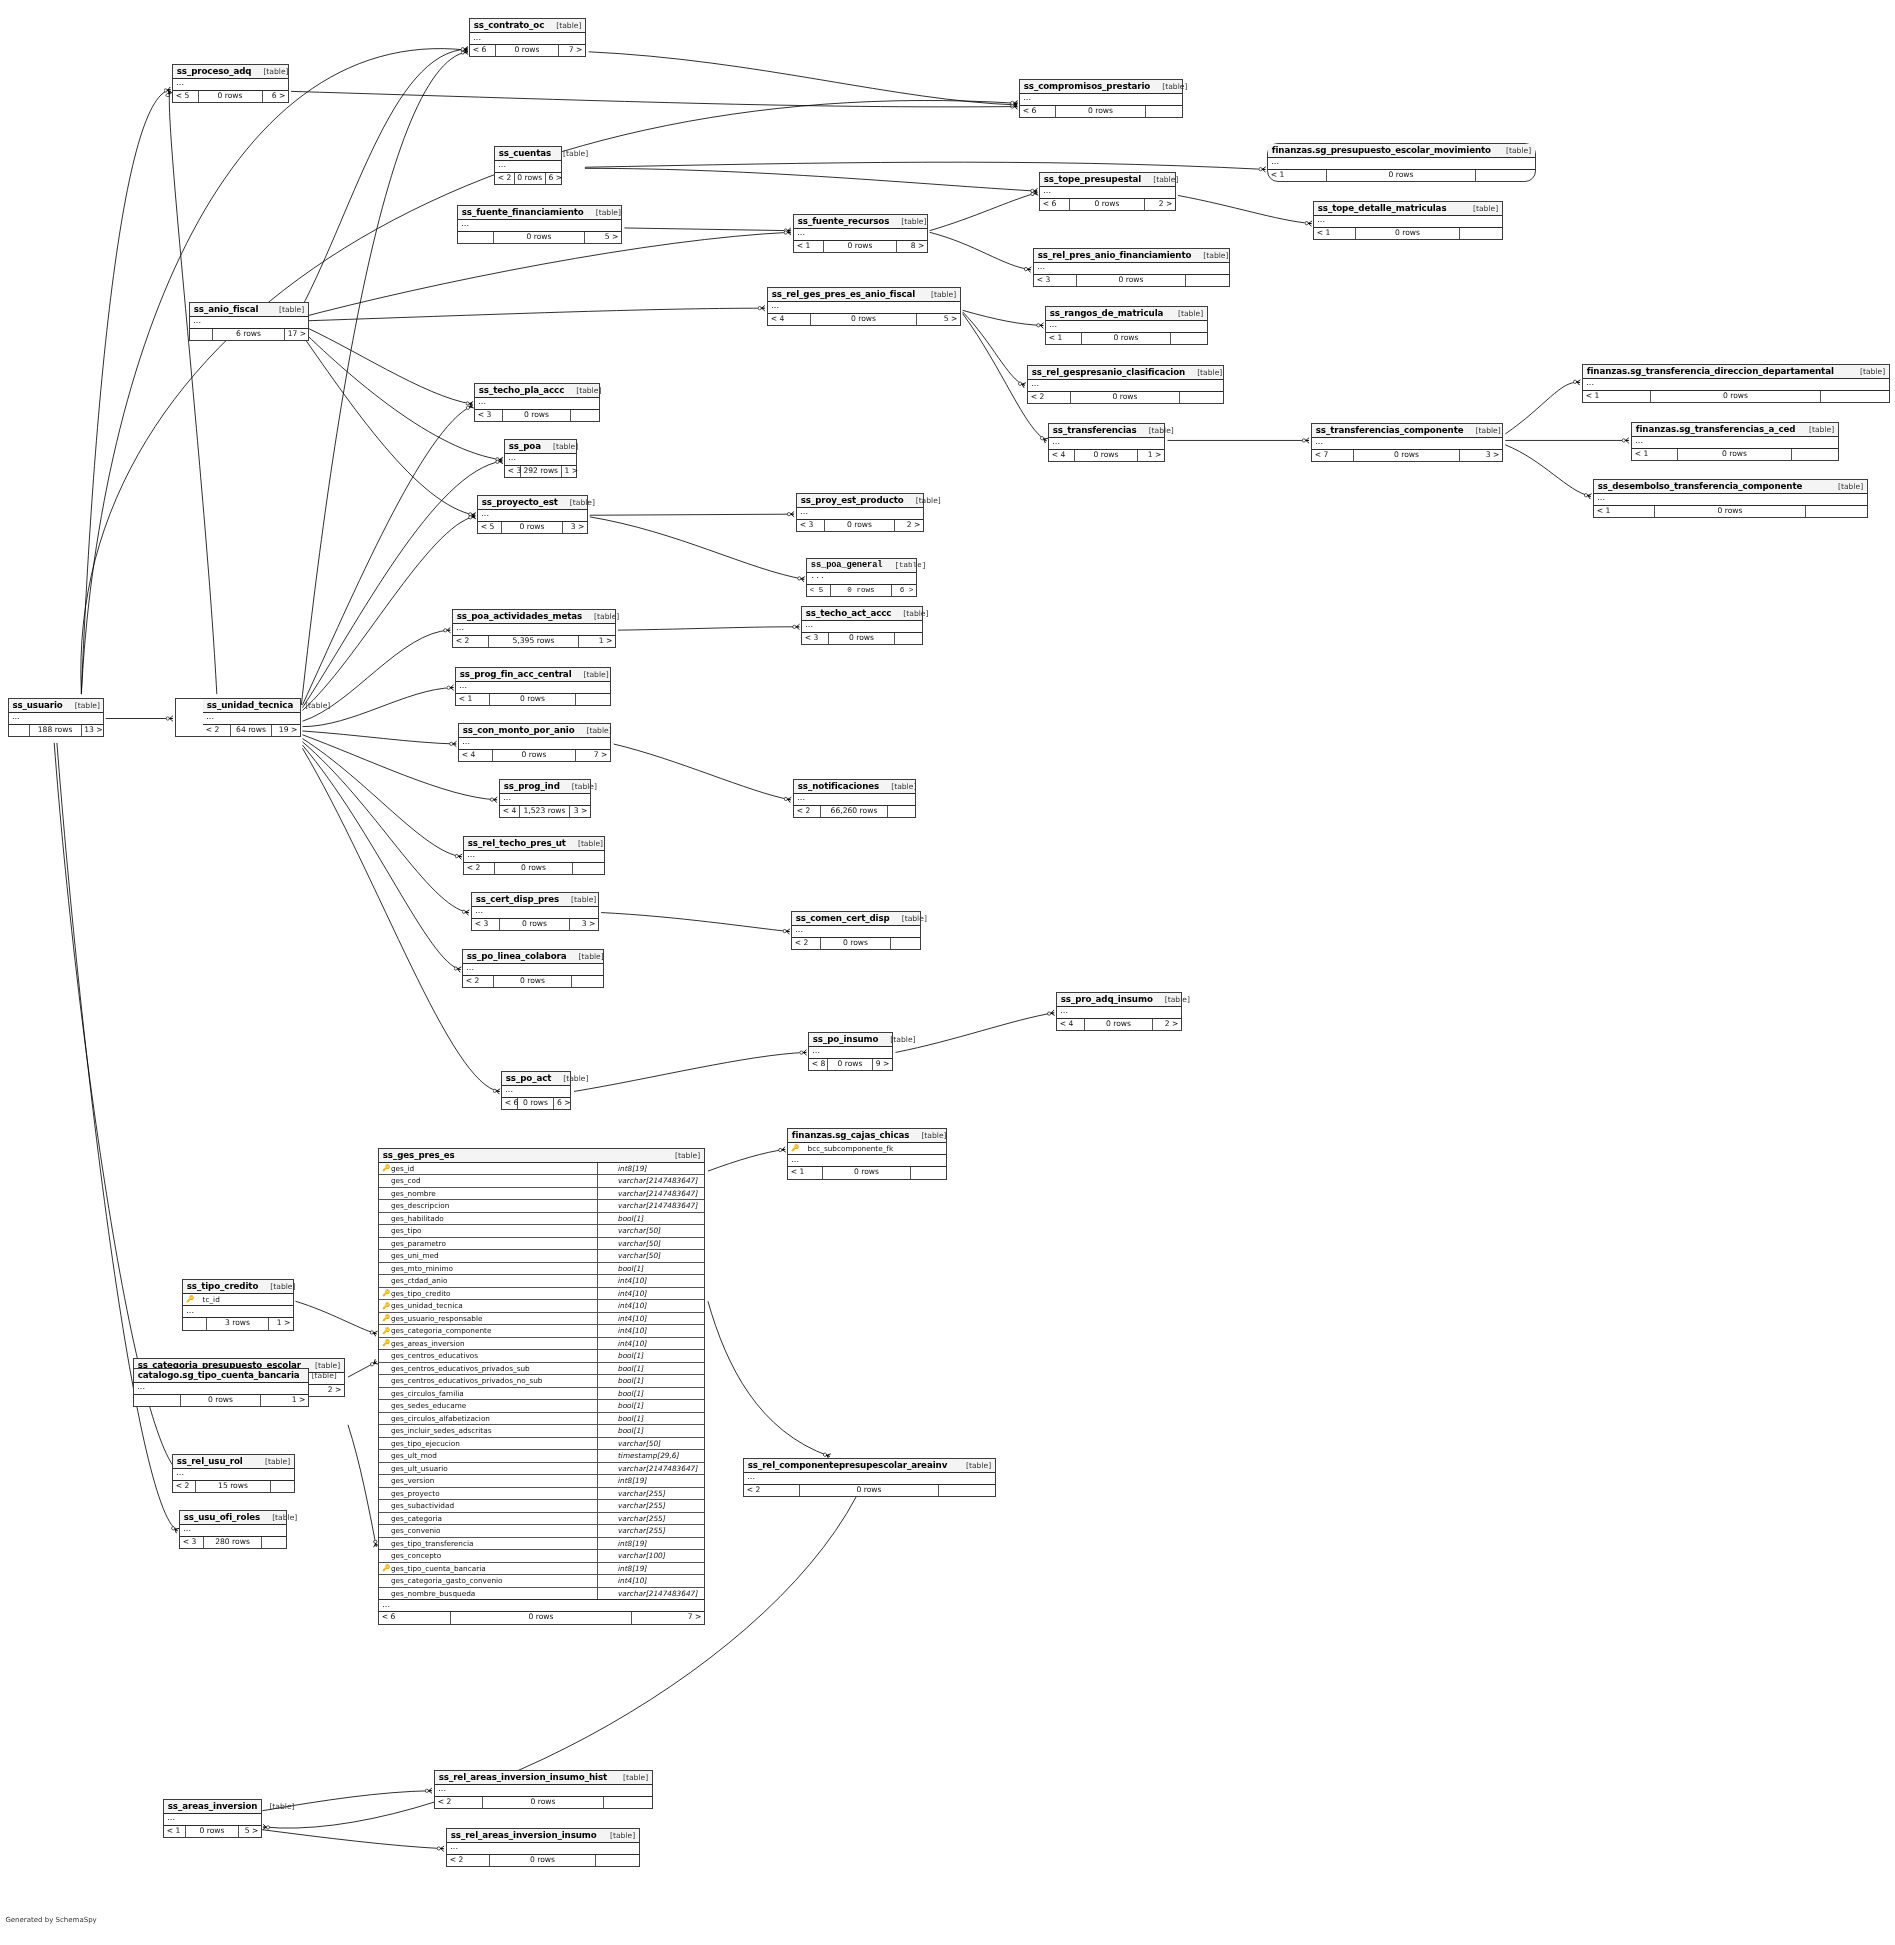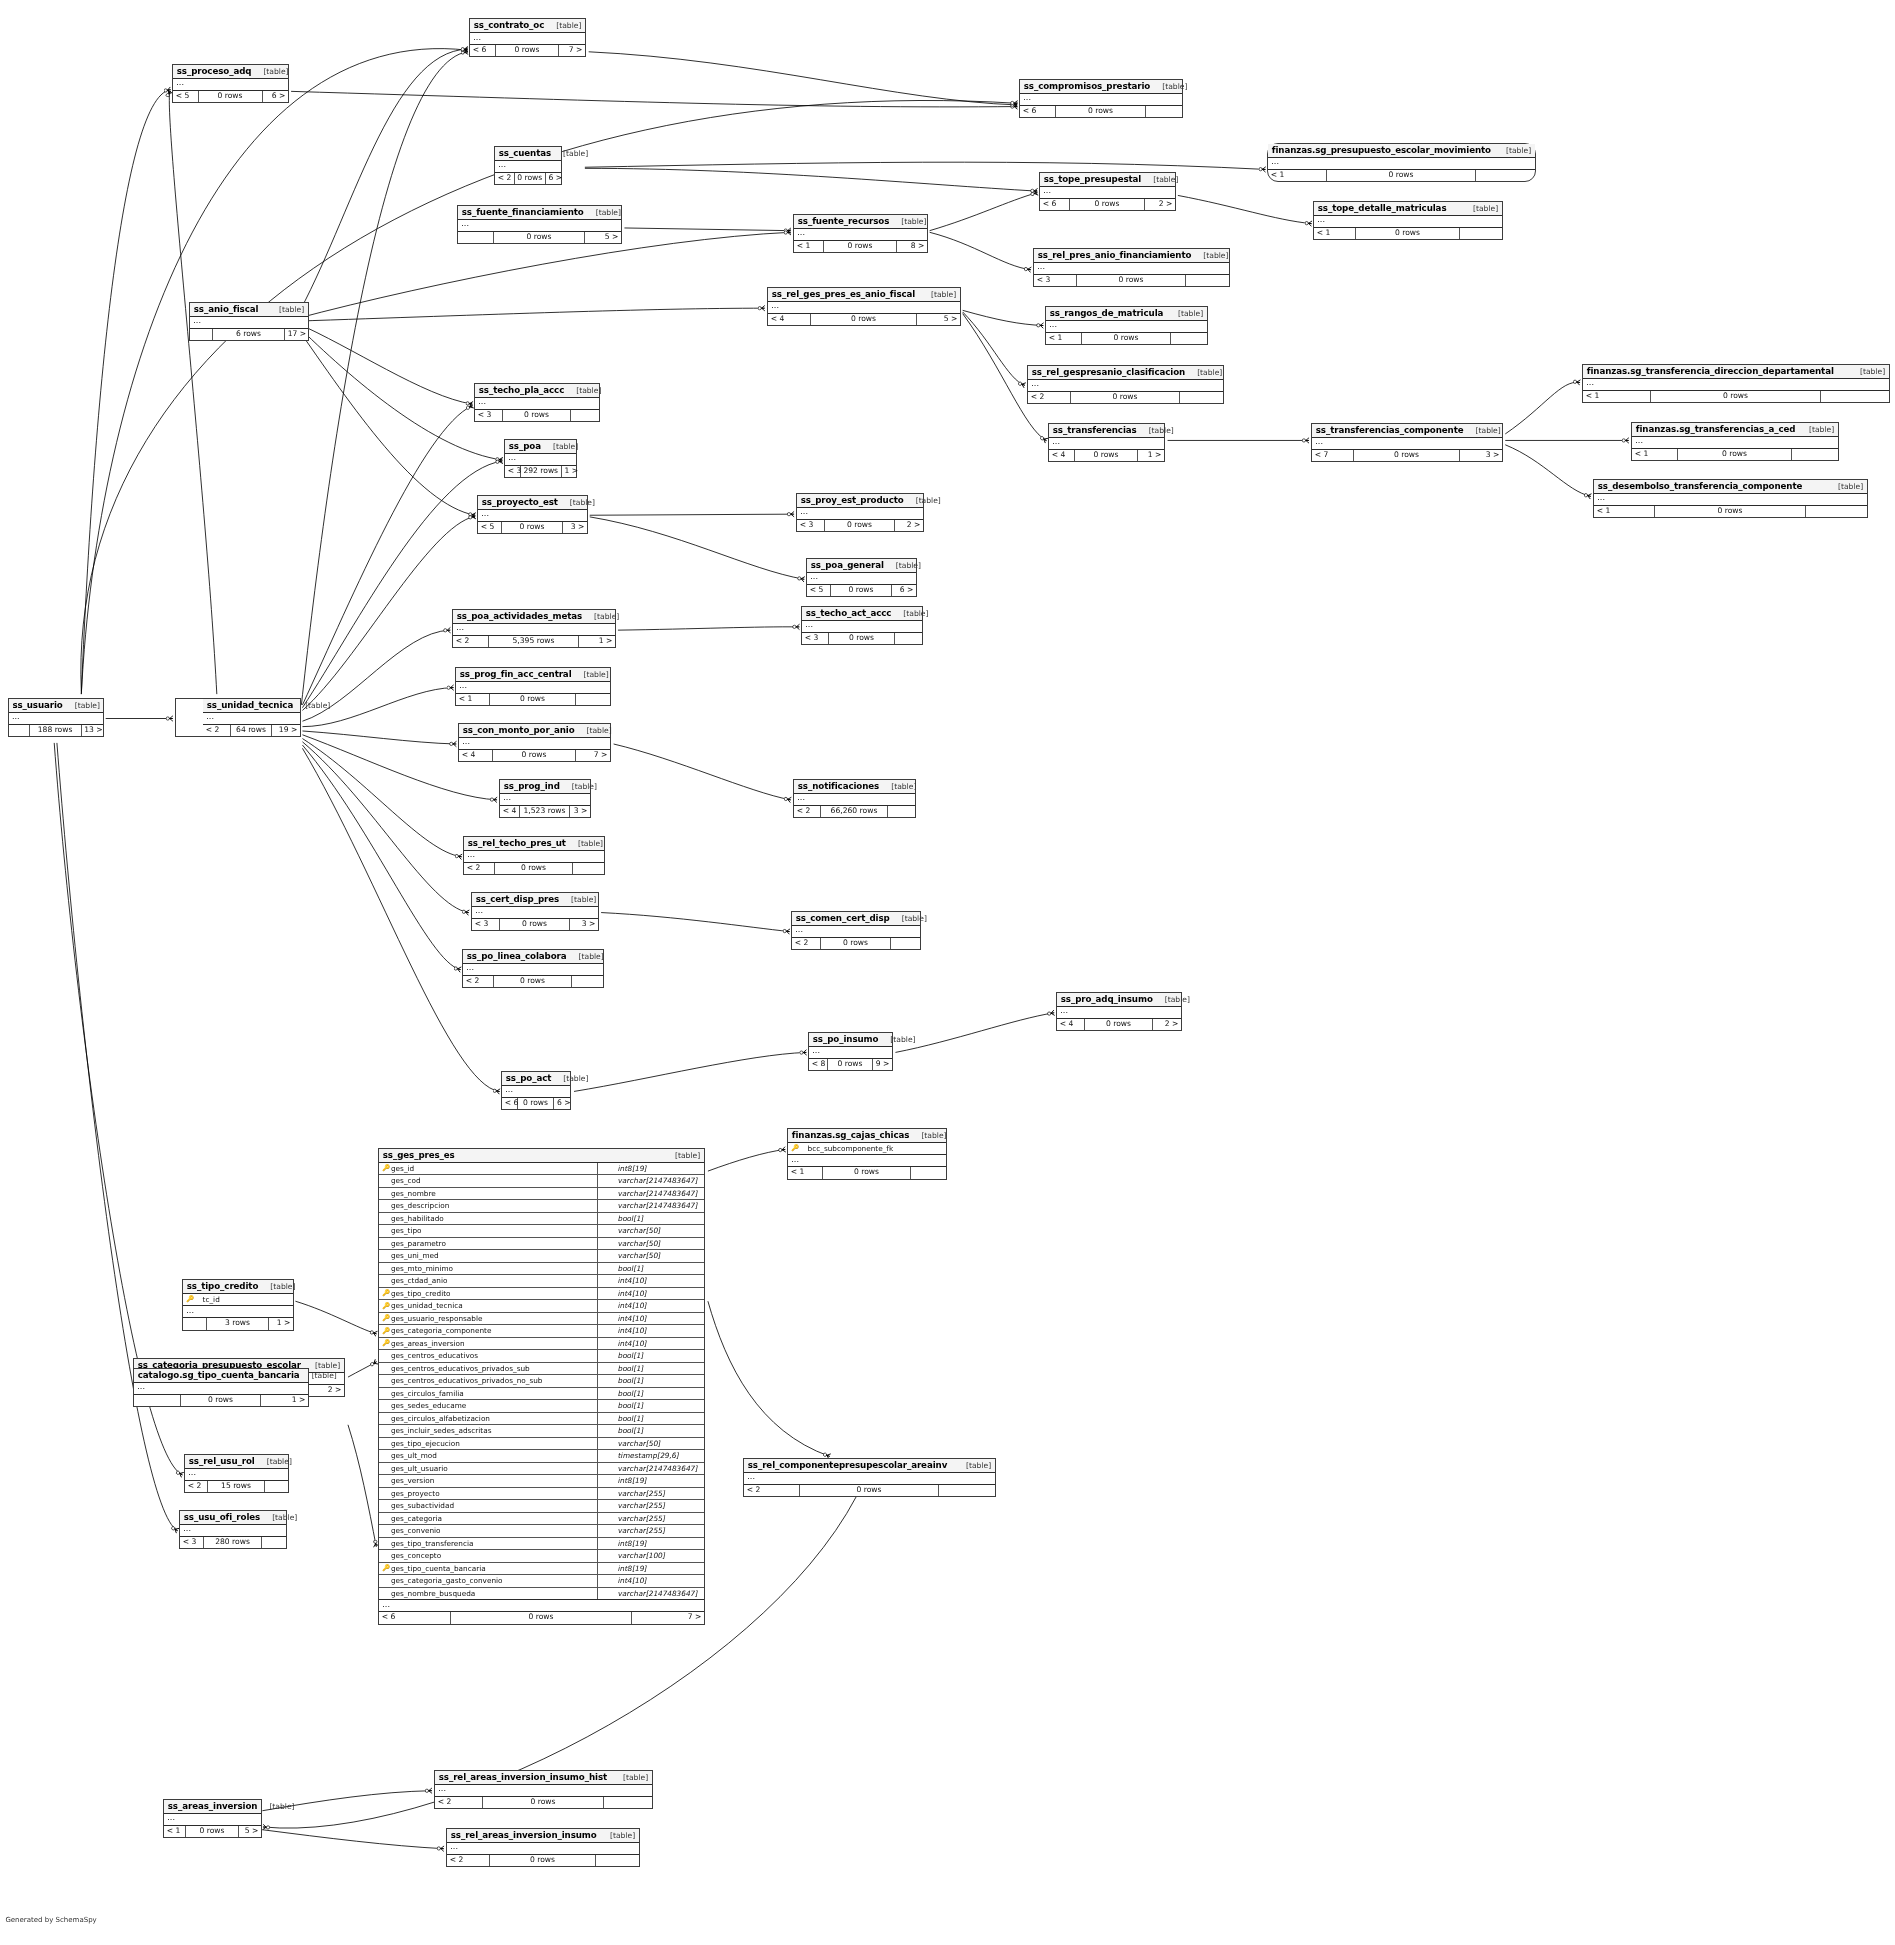--- a/index.html
+++ b/index.html
@@ -515,21 +515,21 @@
         </div>
         <div class="body">
           <div class="ellipsis">...</div>
         </div>
         <div class="foot">
           <span class="c lt" style="width:28px">&lt; 3</span>
           <span class="c ct">0 rows</span>
           <span class="c rt" style="width:28px">2 &gt;</span>
         </div>
       </div>
-      <div class="node" style="left: 806px; top: 558px; width: 111px;">
+      <div class="node" style="left: 806px; top: 558px; width: 111px; font-family: Liberation Mono, monospace;">
         <div class="hdr">
           <span class="tname">ss_poa_general</span>
           <span class="ttype">[table]</span>
         </div>
         <div class="body">
           <div class="ellipsis">...</div>
         </div>
         <div class="foot">
           <span class="c lt" style="width:24.4px">&lt; 5</span>
           <span class="c ct">0 rows</span>
@@ -825,21 +825,21 @@
         </div>
         <div class="body">
           <div class="ellipsis">...</div>
         </div>
         <div class="foot">
           <span class="c lt" style="width:47px"></span>
           <span class="c ct">0 rows</span>
           <span class="c rt" style="width:47px">1 &gt;</span>
         </div>
       </div>
-      <div class="node" style="left: 184px; top: 1454px; width: 105px;">
+      <div class="node" style="left: 172px; top: 1454px; width: 123px;">
         <div class="hdr">
           <span class="tname">ss_rel_usu_rol</span>
           <span class="ttype">[table]</span>
         </div>
         <div class="body">
           <div class="ellipsis">...</div>
         </div>
         <div class="foot">
           <span class="c lt" style="width:23px">&lt; 2</span>
           <span class="c ct">15 rows</span>

